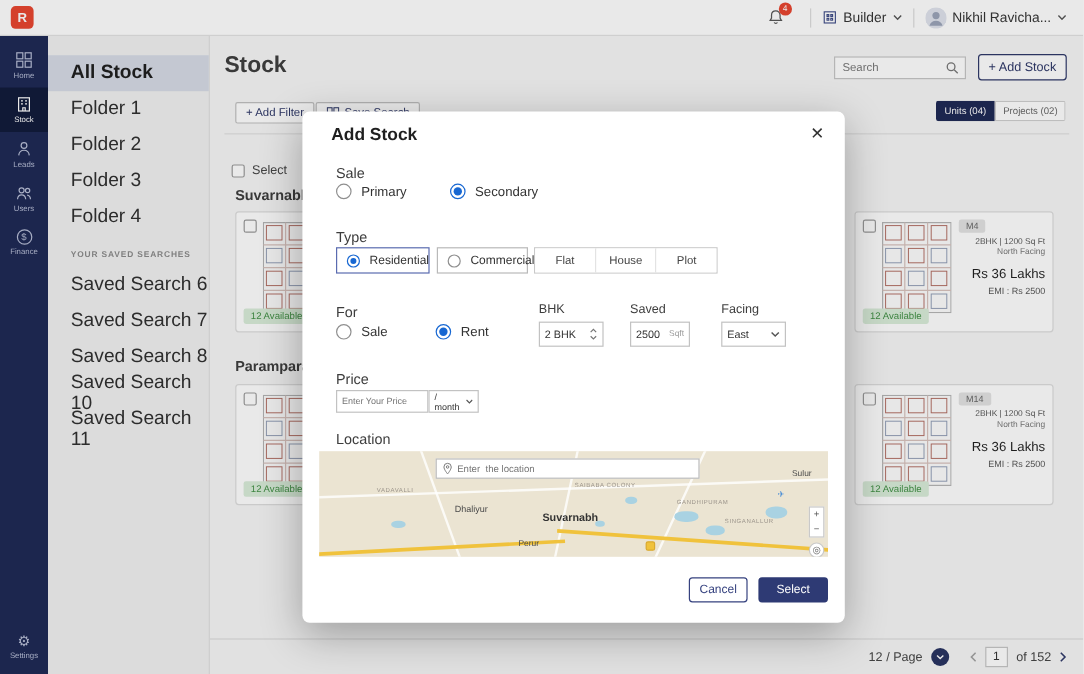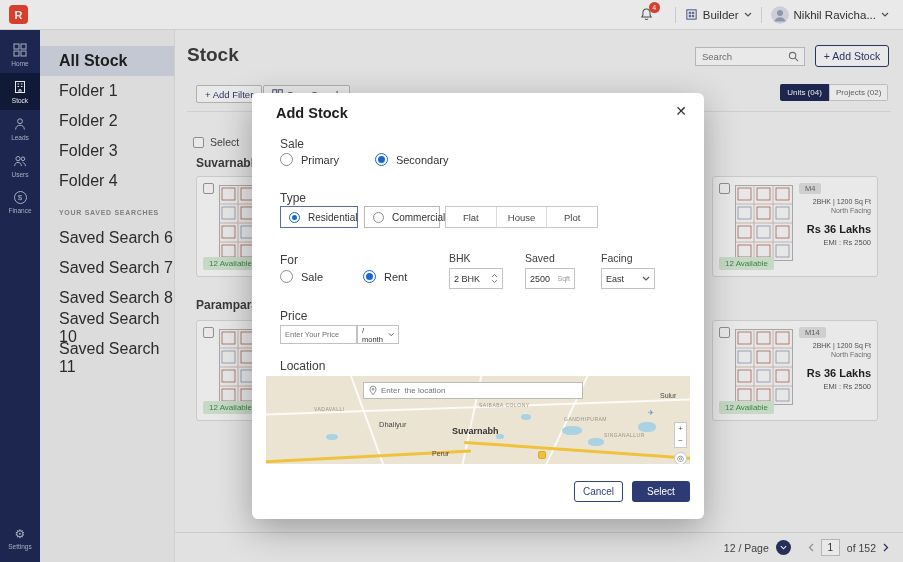--- a/index.html
+++ b/index.html
@@ -44,21 +44,21 @@
 .cb{width:11px;height:11px;border:1px solid #9a9a9a;background:#fff;border-radius:2px;display:inline-block;cursor:pointer;flex:none}
 .sec-title{position:absolute;font-size:12px;font-weight:700;color:#3c3c3c}
 .card{position:absolute;width:166px;height:101px;background:#fff;border:1px solid #ddd;border-radius:3px;cursor:pointer}
 .card .cb{position:absolute;left:6px;top:6px}
 .plan{position:absolute;left:22px;top:8px;width:58px;height:76px}
 .cinfo{position:absolute;left:86px;top:6px;right:6px}
 .unitrow{display:flex;}
 .unit{background:#e2e2e2;color:#666;font-size:7.5px;padding:1px 6px;border-radius:2px}
 .specs{font-size:7px;color:#555;margin-top:4px;text-align:right}
 .fac{font-size:7px;color:#777;margin-top:2px;text-align:right}
-.cprice{font-size:11px;font-weight:700;color:#1e1e1e;margin-top:9px;text-align:right}
+.cprice{font-size:11px;font-weight:400;color:#1e1e1e;margin-top:9px;text-align:right}
 .emi{font-size:7.5px;color:#555;margin-top:3px;text-align:right}
 .avail{position:absolute;left:6px;bottom:6px;background:#d9ecd9;color:#3f8f43;font-size:8px;padding:2px 6px;border-radius:2px}
 .footbar{position:absolute;left:0;right:0;top:502px;height:30px;border-top:1px solid #ddd;display:flex;align-items:center;justify-content:flex-end;gap:7px;padding-right:14px;font-size:10.5px;color:#444;background:#f6f6f6}
 .pp-circle{width:15px;height:15px;border-radius:50%;background:#25305f;display:flex;align-items:center;justify-content:center;cursor:pointer}
 .pg-num{width:19px;height:17px;background:#fff;border:1px solid #c6c6c6;display:flex;align-items:center;justify-content:center;font-size:10px;color:#333}
 .chev{cursor:pointer;display:flex;align-items:center}
 
 .backdrop{position:absolute;inset:0;background:rgba(40,40,40,.10);z-index:40}
 .modal{position:absolute;left:252px;top:93px;width:452px;height:426px;background:#fff;border-radius:6px;box-shadow:0 10px 35px rgba(0,0,0,.30);z-index:50;font-size:11px;color:#333}
 .m-title{position:absolute;left:24px;top:12px;font-size:14.5px;font-weight:700;color:#1f1f1f}

